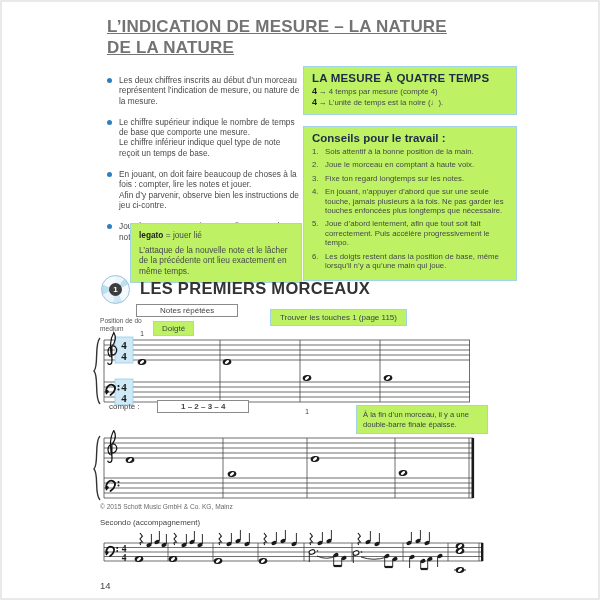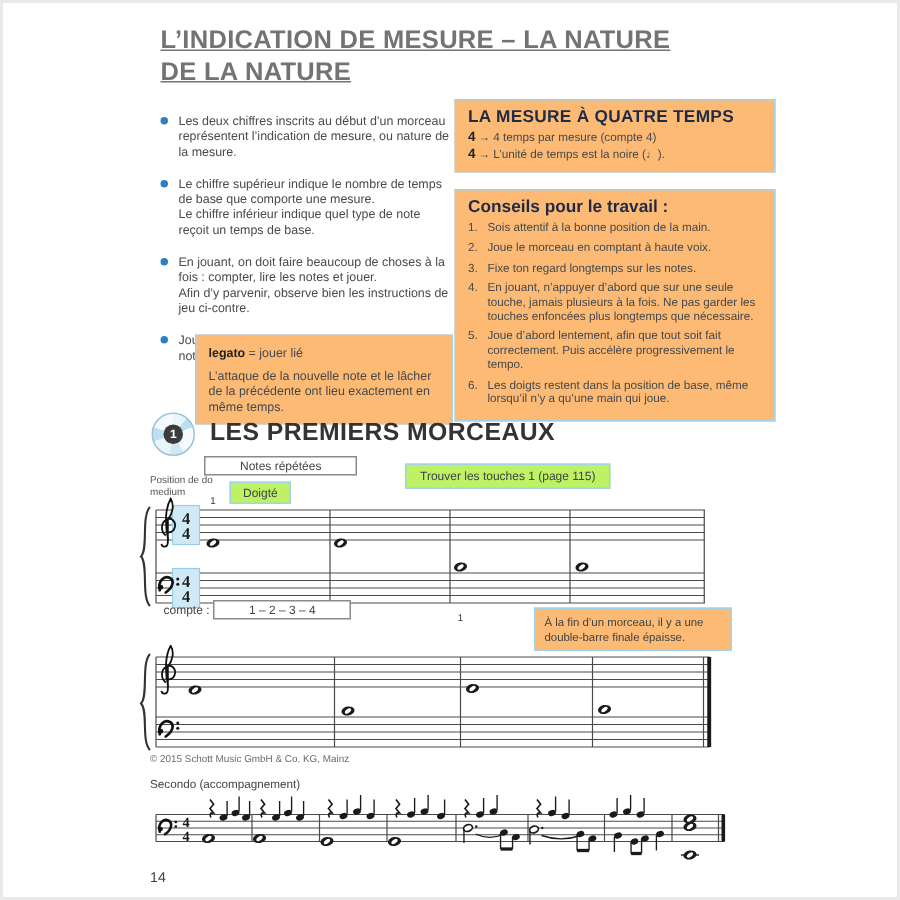--- a/index.html
+++ b/index.html
@@ -4,21 +4,21 @@
 <style>
   html,body{margin:0;padding:0;}
   body{width:600px;height:600px;background:#fafafa;font-family:"Liberation Sans","DejaVu Sans",sans-serif;}
   .page{position:relative;width:600px;height:600px;background:#fff;box-shadow:inset 0 0 0 2px #e9e9e9;overflow:hidden;color:#3a3a3a;}
   .abs{position:absolute;}
   .title{left:107px;top:16px;width:360px;font-size:17px;font-weight:bold;line-height:21px;color:#737373;letter-spacing:.2px;text-decoration:underline;}
   .bullets{left:107px;top:75px;width:194px;}
   .bullet{display:flex;margin-bottom:11px;}
   .dot{flex:0 0 auto;width:5px;height:5px;border-radius:50%;background:#2d7fc0;margin:3px 7px 0 0;}
   .btxt{font-size:8.3px;line-height:10.3px;color:#4a4a4a;}
-  .bluebox{background:#fdba74;border:1px solid #a3d3e8;}
+  .bluebox{background:#bef264;border:1px solid #a3d3e8;}
   .mesure{left:303px;top:66px;width:196px;padding:5px 8px 6px 8px;}
   .mesure .bt{font-size:11.5px;font-weight:bold;color:#1f2b45;letter-spacing:.2px;margin-bottom:2px;}
   .mline{font-size:7.8px;line-height:10px;color:#45494d;}
   .mline .fig{font-weight:bold;font-size:9px;color:#222;}
   .mline .arr{color:#45494d;padding:0 2px;}
   .conseils{left:303px;top:126px;width:196px;padding:5px 8px 6px 8px;}
   .conseils .bt{font-size:11.5px;font-weight:bold;color:#1f2b45;margin-bottom:3px;}
   .clist{margin:0;padding:0;list-style:none;counter-reset:cn;}
   .clist li{counter-increment:cn;font-size:7.8px;line-height:9.4px;color:#45494d;margin-bottom:4px;padding-left:13px;position:relative;}
   .clist li::before{content:counter(cn) ".";position:absolute;left:0;top:0;}
@@ -27,21 +27,21 @@
   .legato .lt b{color:#222;}
   .legato .lb{font-size:8.3px;line-height:10.3px;color:#45494d;}
   .cd{left:101px;top:275px;width:27px;height:27px;border-radius:50%;border:1px solid #9bbtd4;border:1px solid #9cc3d8;
       background:conic-gradient(#eaf5fb 0 40deg,#bcdff0 40deg 70deg,#f4fafd 70deg 150deg,#cfe8f4 150deg 190deg,#eaf5fb 190deg 250deg,#bcdff0 250deg 290deg,#f4fafd 290deg 360deg);}
   .cd .hub{position:absolute;left:7px;top:7px;width:13px;height:13px;border-radius:50%;background:#3c3c3c;color:#fff;font-size:8px;font-weight:bold;text-align:center;line-height:13px;}
   .sectitle{left:140px;top:279px;font-size:16.5px;font-weight:bold;color:#333;letter-spacing:.3px;}
   .tagbox{font-size:8px;color:#444;background:#fff;border:1px solid #8a8a8a;padding:1px 23px;}
   .tagblue{font-size:8px;color:#3c4347;background:#bef264;border:1px solid #a3d3e8;padding:2px 8px;}
   .postext{left:100px;top:317px;font-size:6.6px;line-height:7.6px;color:#555;}
   .compte{left:109px;top:402px;font-size:8px;color:#444;}
-  .comptebox{left:142px;top:400px;}
+  .comptebox{left:157px;top:400px;font-weight:bold;}
   .finnote{left:356px;top:405px;width:118px;padding:4px 6px;font-size:7.6px;line-height:9.6px;color:#3c4347;}
   .copyright{left:100px;top:503px;font-size:6.6px;color:#6b6b6b;}
   .secondo{left:100px;top:518px;font-size:7.8px;color:#444;}
   .pagenum{left:100px;top:580px;font-size:9.5px;color:#444;}
   svg text.ts{font-family:"Liberation Serif","DejaVu Serif",serif;font-weight:bold;fill:#1a1a1a;}
   svg text.fg{font-size:6.5px;fill:#333;}
 </style>
 </head>
 <body>
 

